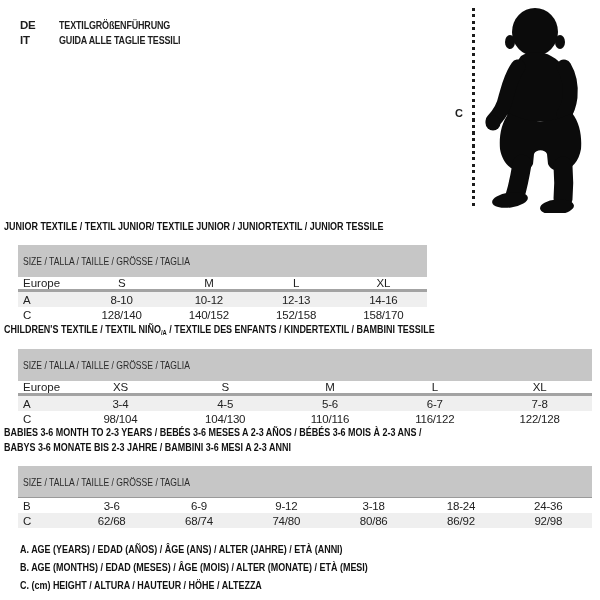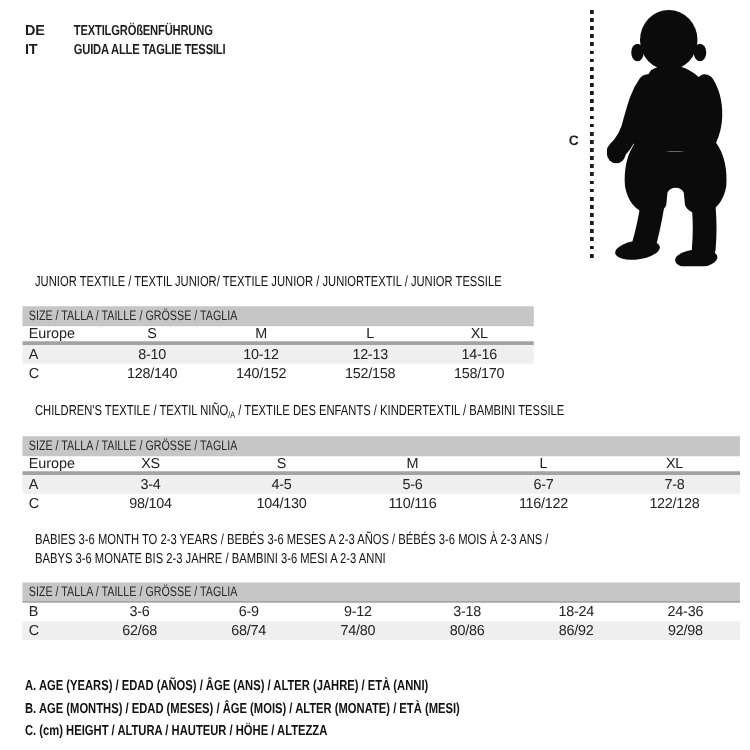--- a/index.html
+++ b/index.html
@@ -16,25 +16,25 @@
   .lang-row .code { width:39px; }
 
   
   .dash-line { position:absolute; left:472px; top:8px; width:2.5px; height:200px;
     background:repeating-linear-gradient(to bottom,#1c1c1c 0 3px,transparent 3px 6.5px); }
   .c-label { position:absolute; left:450px; top:107px; width:18px; text-align:center;
     font-size:11px; font-weight:700; }
   .baby { position:absolute; left:483px; top:4px; }
 
   
-  .sec-title { position:absolute; left:28px; font-size:11.5px; font-weight:400; line-height:15px; color:#111; }
+  .sec-title { position:absolute; left:4px; font-size:11.5px; font-weight:700; line-height:15px; color:#111; }
 
   
   .size-table { position:absolute; }
-  .hbar { height:16px; background:#c6c6c6; display:flex; align-items:center; padding-left:5px;
+  .hbar { height:32px; background:#c6c6c6; display:flex; align-items:center; padding-left:5px;
     font-size:11px; color:#2a2a2a; }
   .trow { display:flex; height:15px; align-items:center; font-size:11.5px; color:#222; }
   .trow .lbl { padding-left:5px; }
   .t-junior .lbl { width:60px; }
   .t-wide .lbl { width:50px; }
   .trow .val { flex:1; text-align:center; letter-spacing:-0.2px; }
   .shaded { background:#efefef; }
   .underline { border-bottom:3px solid #a3a3a3; }
   .bar-edged { border-bottom:1px solid #9a9a9a; }
 

